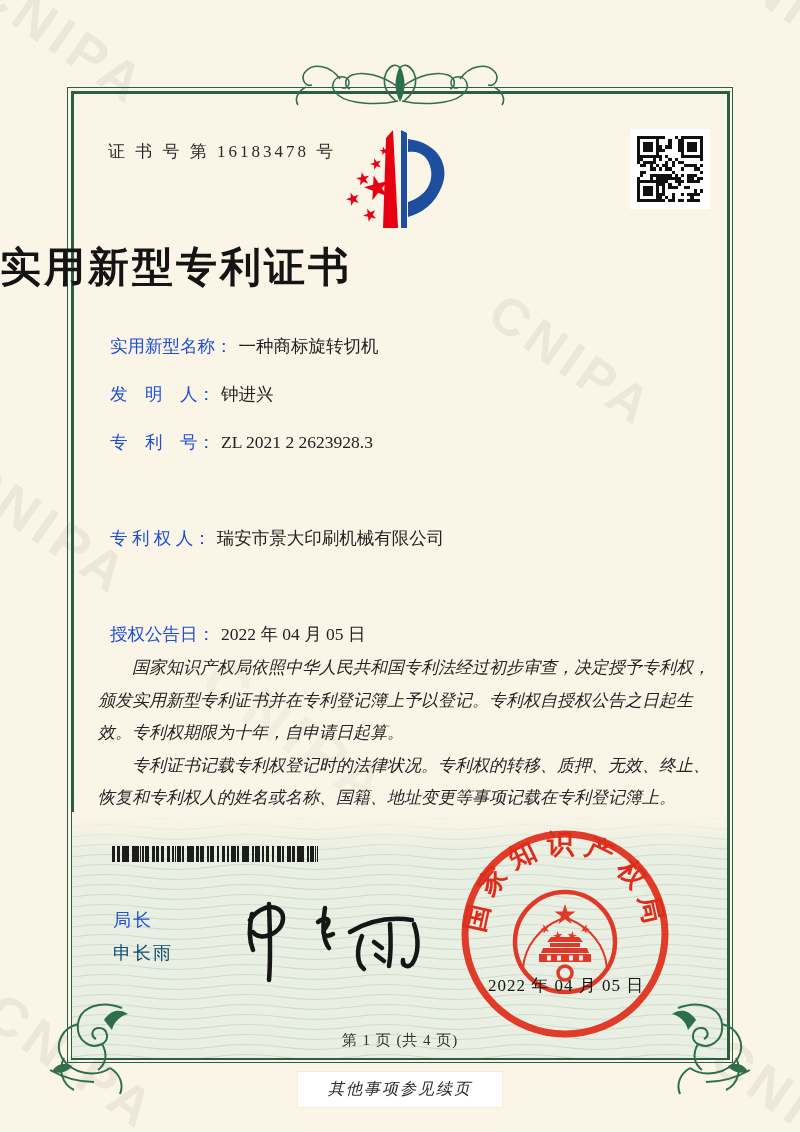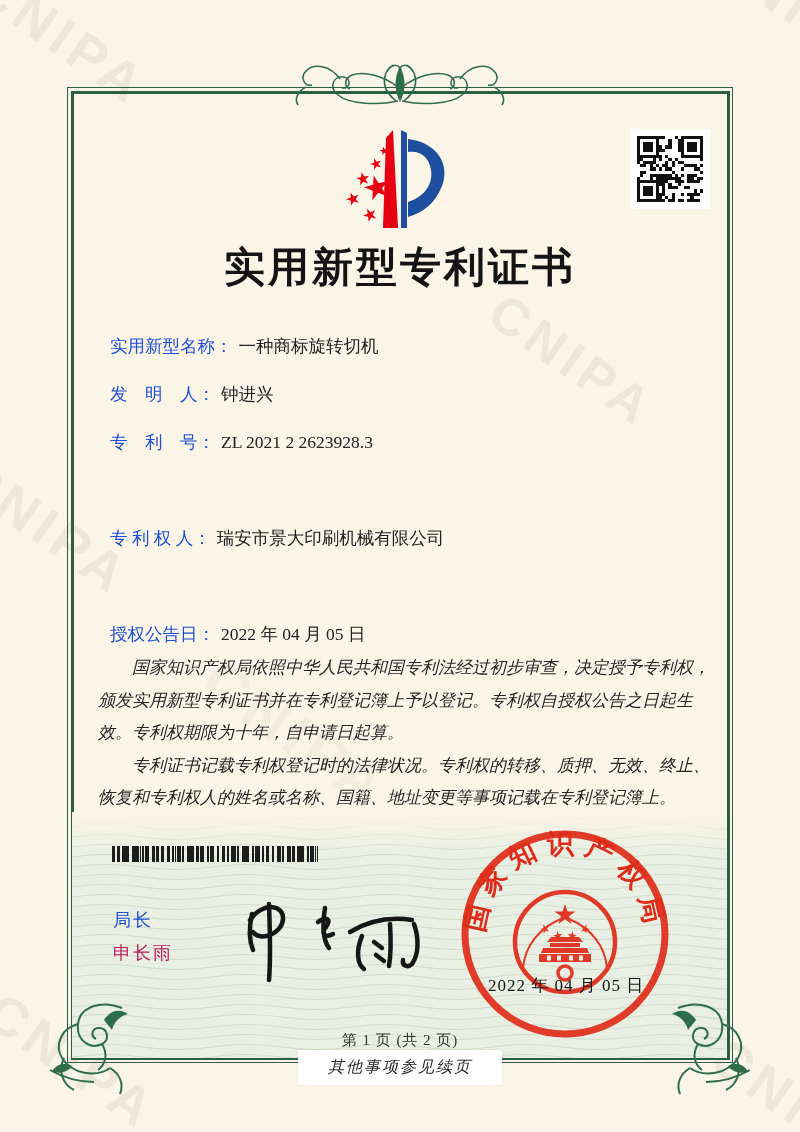--- a/index.html
+++ b/index.html
@@ -14,21 +14,21 @@
   
   .frame-outer{position:absolute;left:67px;top:87px;width:664px;height:974px;
       border:1.5px solid #2b5e43;z-index:1;}
   .frame-inner{position:absolute;left:2.5px;top:2.5px;right:2.5px;bottom:2.5px;border:3px solid #2b5e43;}
 
   .cert-no{left:108px;top:140px;font-size:17px;color:#2a2a2a;letter-spacing:3px;z-index:2;}
 
   .qr-box{left:630px;top:129px;width:80px;height:80px;background:#fff;z-index:2;}
   .qr-box svg{position:absolute;left:7px;top:7px;}
 
-  .title{left:0;right:0;top:240px;text-align:center;font-size:41px;font-weight:bold;
+  .title{left:0;right:0;top:240px;font-size:41px;font-weight:bold;
       color:#141414;letter-spacing:3px;z-index:2;}
 
   .field-row{position:absolute;left:110px;width:610px;font-size:17.5px;color:#222;z-index:2;white-space:nowrap;}
   .f-label{color:#1d4ed8;}
   .f-value{margin-left:6px;}
   .grant-pair{position:absolute;left:345px;top:0;}
 
   .body-text{left:98px;top:652px;width:614px;z-index:2;font-size:17px;line-height:32.5px;
       color:#242424;font-style:italic;}
   .body-text p{margin:0;text-indent:2em;}
@@ -36,31 +36,31 @@
   .band{left:72px;top:812px;z-index:1;}
 
   .barcode{left:112px;top:846px;width:206px;height:16px;z-index:2;
       background-image:
         repeating-linear-gradient(90deg,#1d1d1d 0 2px,rgba(0,0,0,0) 2px 5px),
         repeating-linear-gradient(90deg,#1d1d1d 0 1px,rgba(0,0,0,0) 1px 7px),
         repeating-linear-gradient(90deg,#1d1d1d 0 3px,rgba(0,0,0,0) 3px 11px);}
 
   .officer-title{left:113px;top:908px;font-size:18px;letter-spacing:2px;color:#1d4ed8;z-index:2;
       font-family:"Liberation Sans","DejaVu Sans",sans-serif;}
-  .officer-name{left:113px;top:941px;font-size:18px;letter-spacing:2px;color:#be185d;z-index:2;
+  .officer-name{left:113px;top:941px;font-size:18px;letter-spacing:2px;color:#0c4a6e;z-index:2;
       font-family:Liberation Mono, monospace;}
 
   .signature{left:222px;top:872px;z-index:2;}
   .seal{left:454px;top:823px;z-index:3;}
   .seal-date{left:448px;top:974px;width:236px;text-align:center;font-size:17px;color:#141414;
       letter-spacing:1px;z-index:4;}
 
   .page-info{left:0;right:0;top:1031px;text-align:center;font-size:15px;color:#333;z-index:2;letter-spacing:1px;}
 
-  .cont-box{left:50%;top:1050px;transform:translateX(-50%);background:#ffffff;
+  .cont-box{left:50%;top:1072px;transform:translateX(-50%);background:#ffffff;
       padding:7px 30px;font-size:16px;color:#2a2a2a;z-index:2;font-style:italic;letter-spacing:2px;
       box-shadow:0 0 0 1px rgba(0,0,0,0.03);}
 
   .ornament{z-index:2;}
   .corner-right{transform:scaleX(-1);}
 </style>
 </head>
 <body>
 
 <div class="page">
@@ -115,20 +115,21 @@
       <path d="M34,24 C18,28 10,44 18,58 C28,74 52,78 66,68"></path>
       <path d="M20,58 C14,70 18,84 30,90"></path>
       <path d="M66,68 C76,74 80,84 76,94"></path>
       <path d="M6,70 C20,78 34,82 50,82"></path>
       <path d="M58,44 C64,54 62,64 54,70"></path>
     </g>
     <path d="M60,20 C66,10 76,8 84,14 C76,16 70,22 68,30 Z" fill="#2e6e4b"></path>
     <path d="M28,66 C20,62 12,64 8,72 C16,74 24,72 28,66 Z" fill="#2e6e4b"></path>
   </svg>
 
+  <div class="abs cert-no">证 书 号 第 16183478 号</div>
 
   <div class="abs qr-box">
     <svg width="66" height="66" viewBox="0 0 21 21" shape-rendering="crispEdges">
         <g fill="#111">
           <rect x="0" y="0" width="7" height="7"></rect>
           <rect x="1" y="1" width="5" height="5" fill="#fff"></rect>
           <rect x="2" y="2" width="3" height="3" fill="#111"></rect>
           <rect x="14" y="0" width="7" height="7"></rect>
           <rect x="15" y="1" width="5" height="5" fill="#fff"></rect>
           <rect x="16" y="2" width="3" height="3" fill="#111"></rect>
@@ -365,16 +366,16 @@
         <rect x="4" y="13.5" width="4" height="5"></rect>
           <rect x="14" y="13.5" width="4" height="5"></rect>
       </g>
       <circle cy="31" r="7" fill="none" stroke="#df2b1a" stroke-width="3.5"></circle>
       <path d="M-42,26 C-40,4 -26,-14 -4,-23" fill="none" stroke="#df2b1a" stroke-width="2"></path>
       <path d="M42,26 C40,4 26,-14 4,-23" fill="none" stroke="#df2b1a" stroke-width="2"></path>
     </g>
   </svg>
   <div class="abs seal-date">2022 年 04 月 05 日</div>
 
-  <div class="abs page-info">第 1 页 (共 2 页)</div>
+  <div class="abs page-info">第 1 页 (共 4 页)</div>
   <div class="abs cont-box">其他事项参见续页</div>
 
 </div>
 
 </body></html>

